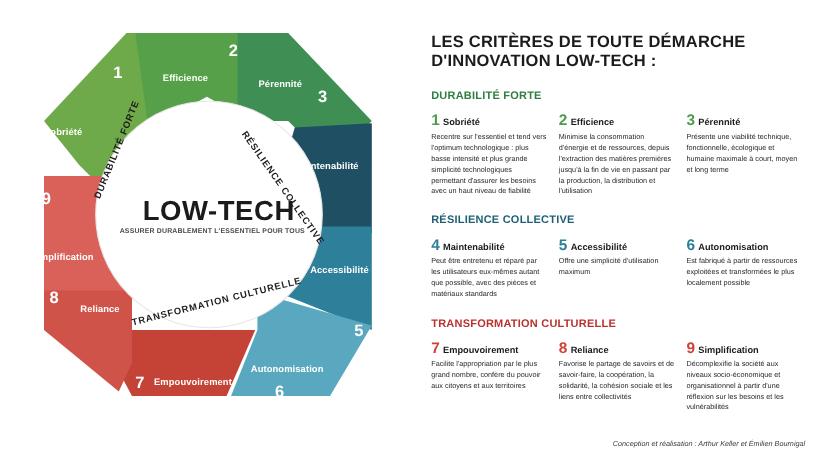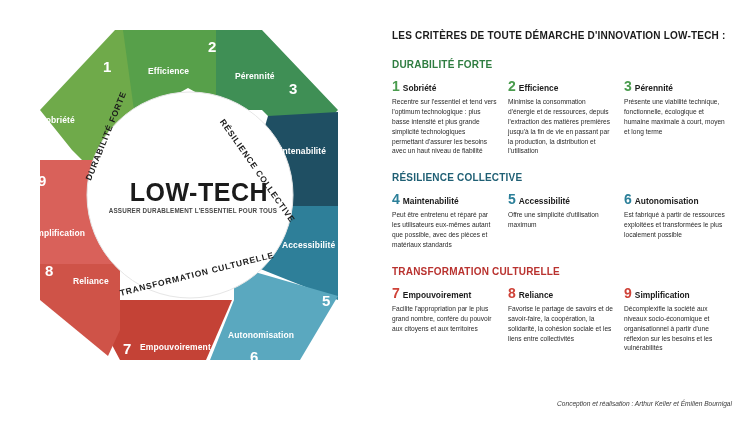--- a/index.html
+++ b/index.html
@@ -77,21 +77,21 @@
   }
 
   
   #panel {
     position: absolute;
     left: 392px;
     top: 30px;
     width: 340px;
   }
   .panel-title {
-    font-size: 10px;
+    font-size: 15px;
     font-weight: bold;
     color: #1b1b1b;
     letter-spacing: .2px;
     margin-bottom: 18px;
   }
   .section-head {
     font-size: 10px;
     font-weight: bold;
     letter-spacing: .2px;
     margin-bottom: 9px;

